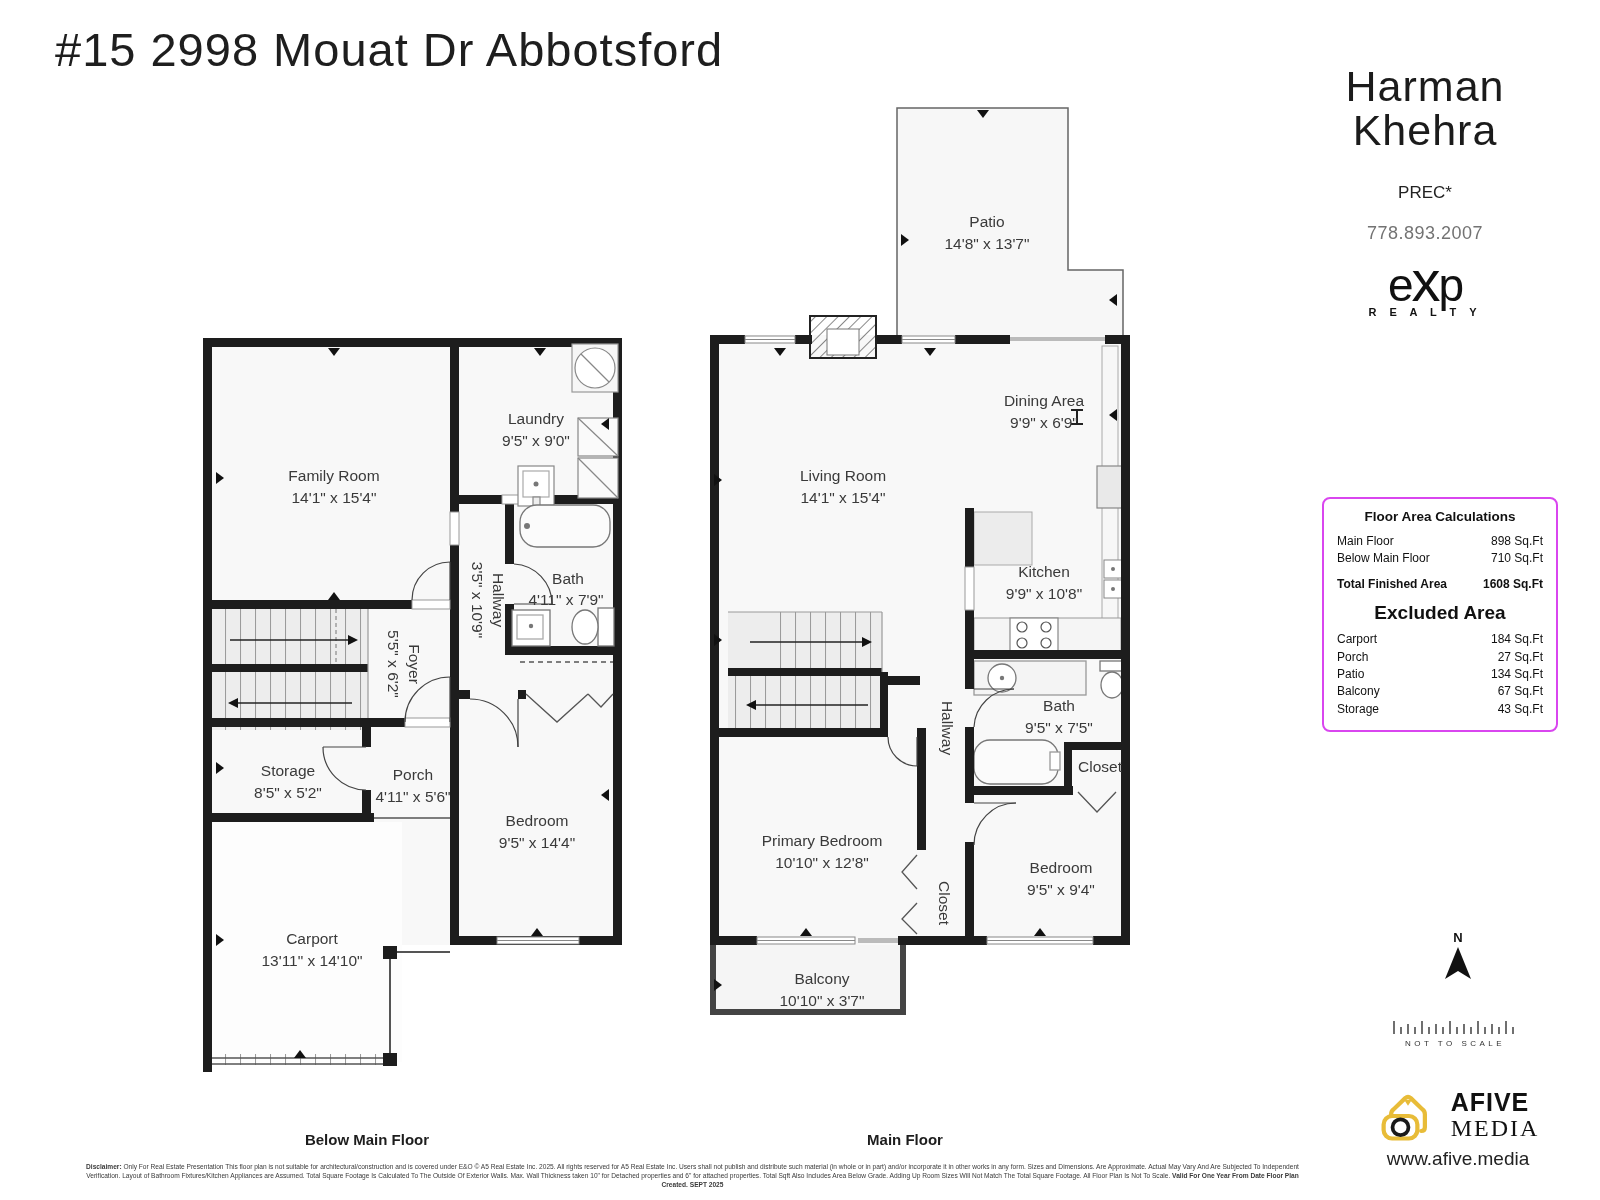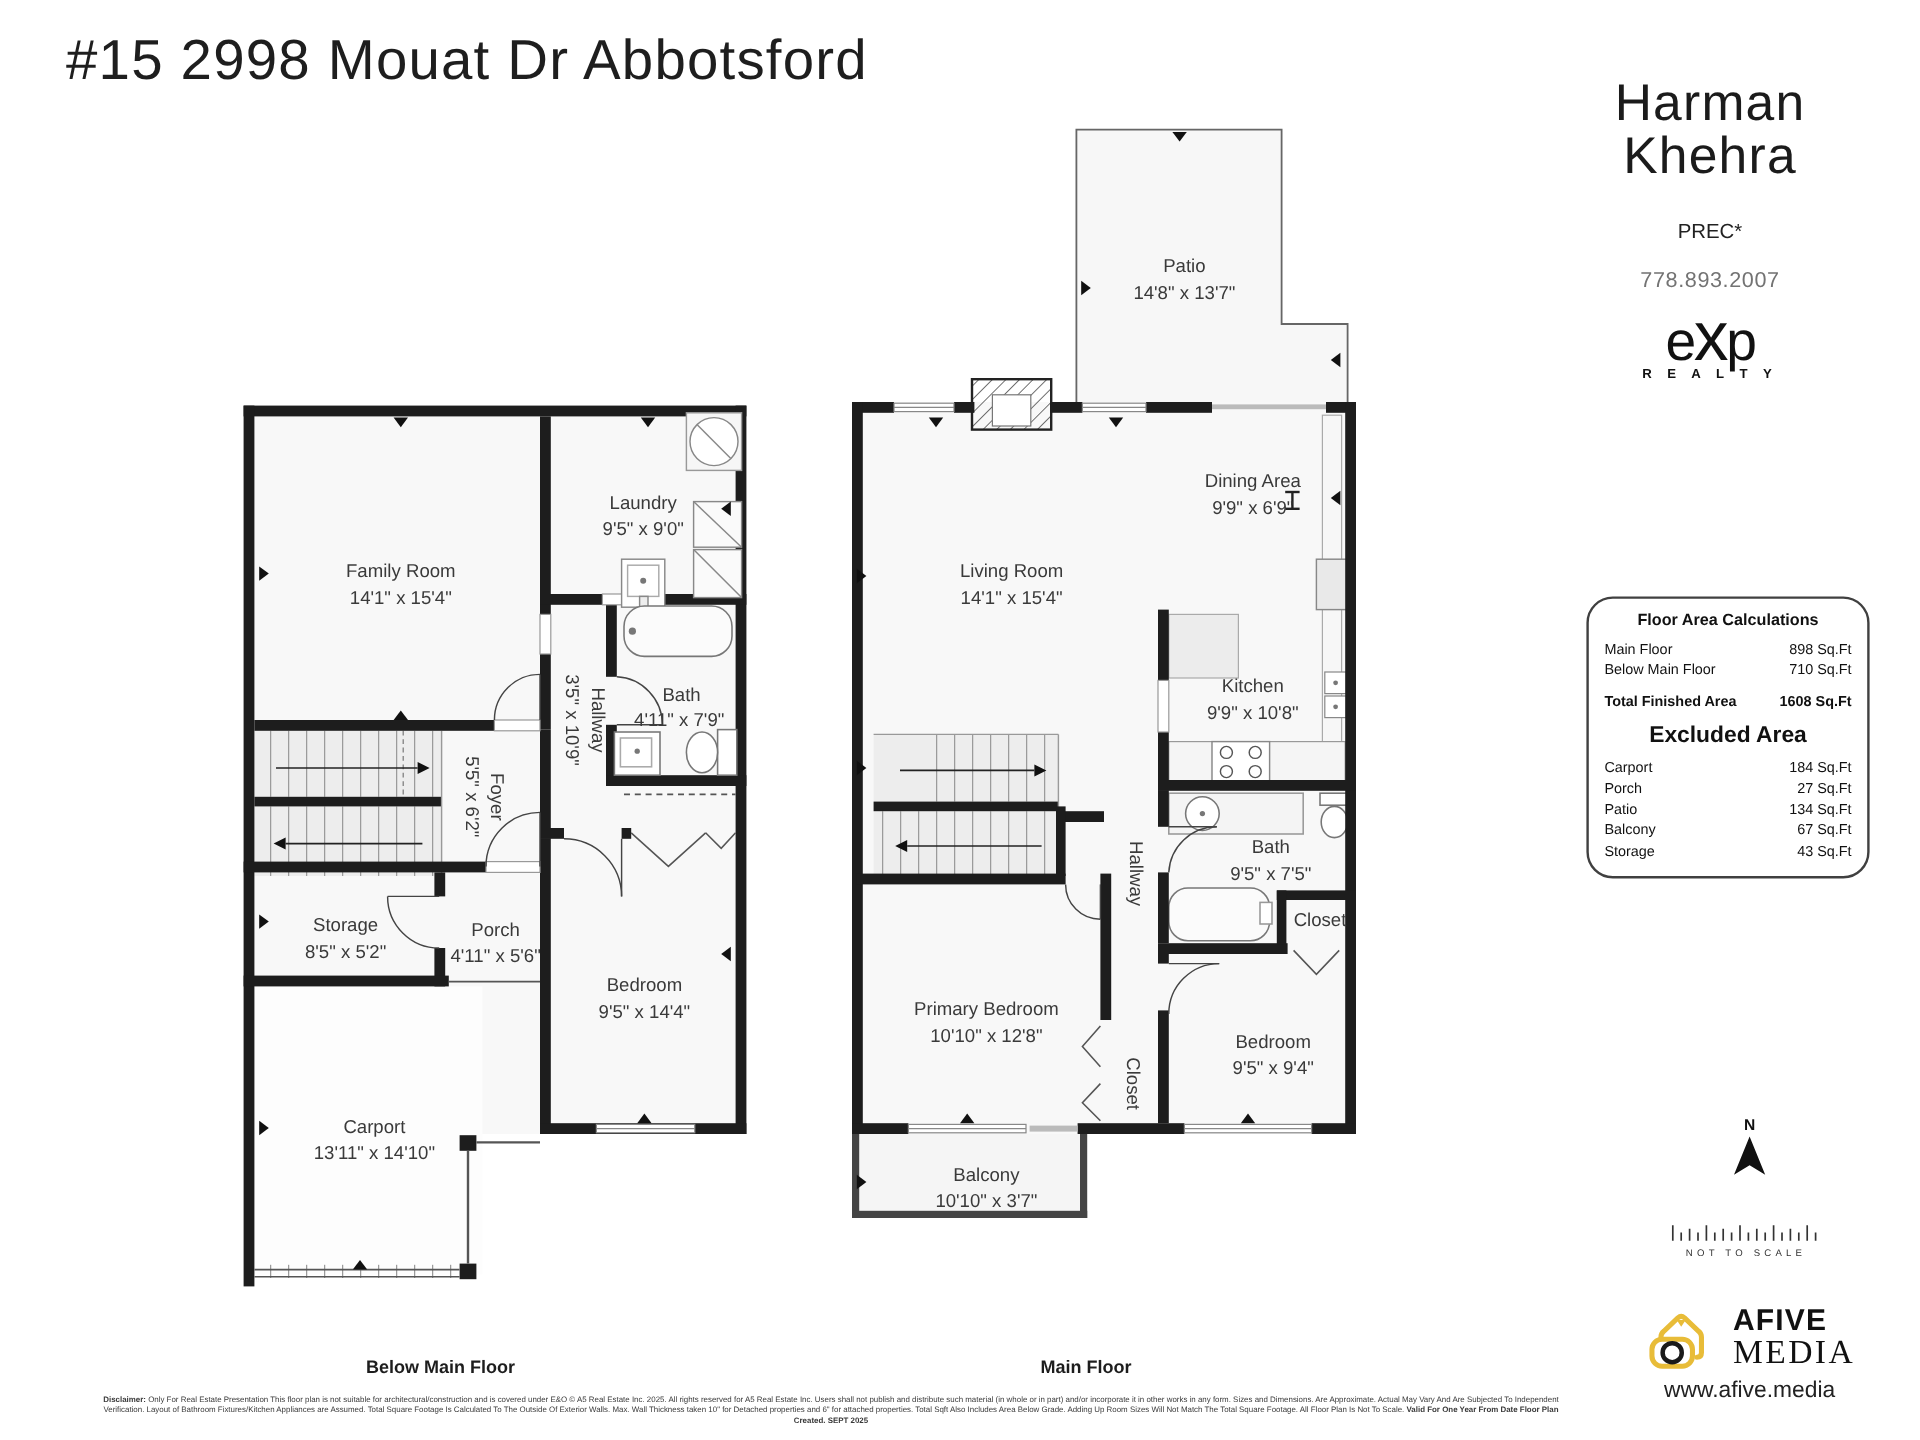--- a/index.html
+++ b/index.html
@@ -12,34 +12,34 @@
   .page-title{position:absolute;left:55px;top:22px;font-size:47px;font-weight:400;
               letter-spacing:1px;color:#1e1e1e;white-space:nowrap;}
   .agent{position:absolute;left:1295px;top:24px;width:260px;text-align:center;margin-top:41px;}
   .agent-name{font-size:43px;line-height:1.02;font-weight:400;letter-spacing:1px;color:#1b1b1b;}
   .agent-desig{margin-top:30px;font-size:17px;color:#222;}
   .agent-phone{margin-top:20px;font-size:18px;color:#737373;letter-spacing:0.5px;}
   .exp{margin-top:14px;font-weight:400;color:#111;line-height:0.8;letter-spacing:-2px;}
   .exp .e,.exp .p{font-size:46px;}
   .exp .X{font-size:58px;}
   .realty{font-size:11px;letter-spacing:5px;color:#111;margin-top:2px;font-weight:600;}
-  .fab{position:absolute;left:1322px;top:497px;width:206px;border:2px solid #404040;
-       border-radius:22px;padding:10px 13px 12px;background:#fff;font-size:12px;color:#111;}
+  .fab{position:absolute;left:1322px;top:497px;width:206px;border:2px solid #d946ef;
+       border-radius:8px;padding:10px 13px 12px;background:#fff;font-size:12px;color:#111;}
   .fab h3{margin:0 0 9px;font-size:13.5px;text-align:center;font-weight:700;}
   .fab .row{display:flex;justify-content:space-between;line-height:1.45;}
   .fab .total{font-weight:700;margin-top:8px;}
   .fab h4{margin:9px 0 7px;font-size:19px;text-align:center;font-weight:700;}
   .north{position:absolute;left:1440px;top:930px;width:36px;text-align:center;}
   .north .n{font-size:13px;font-weight:700;color:#111;}
   .scale{position:absolute;left:1388px;top:1020px;width:134px;text-align:center;}
   .scale .txt{font-size:8px;letter-spacing:3.5px;color:#333;margin-top:0px;}
   .afive{position:absolute;left:1358px;top:1086px;width:200px;}
   .afive .wrap{display:flex;align-items:center;justify-content:center;gap:12px;}
   .afive .t1{font-size:25px;font-weight:800;letter-spacing:1px;color:#111;line-height:1.0;}
-  .afive .t2{font-size:28px;font-family:"Liberation Serif",serif;letter-spacing:2px;color:#111;line-height:1.1;}
+  .afive .t2{font-size:24px;font-family:"Liberation Serif",serif;letter-spacing:2px;color:#111;line-height:1.1;}
   .site{position:absolute;left:1358px;top:1148px;width:200px;text-align:center;font-size:19px;color:#222;}
   .plan-title{position:absolute;top:1131px;width:200px;text-align:center;font-size:15px;font-weight:700;color:#1d1d1d;}
   #bt{left:267px;} #mt{left:805px;}
   .disclaimer{position:absolute;left:85px;top:1163px;width:1215px;text-align:center;
               font-size:6.6px;line-height:1.35;color:#3a3a3a;}
   .disclaimer .b{font-weight:700;}
 </style>
 </head>
 <body>
 

